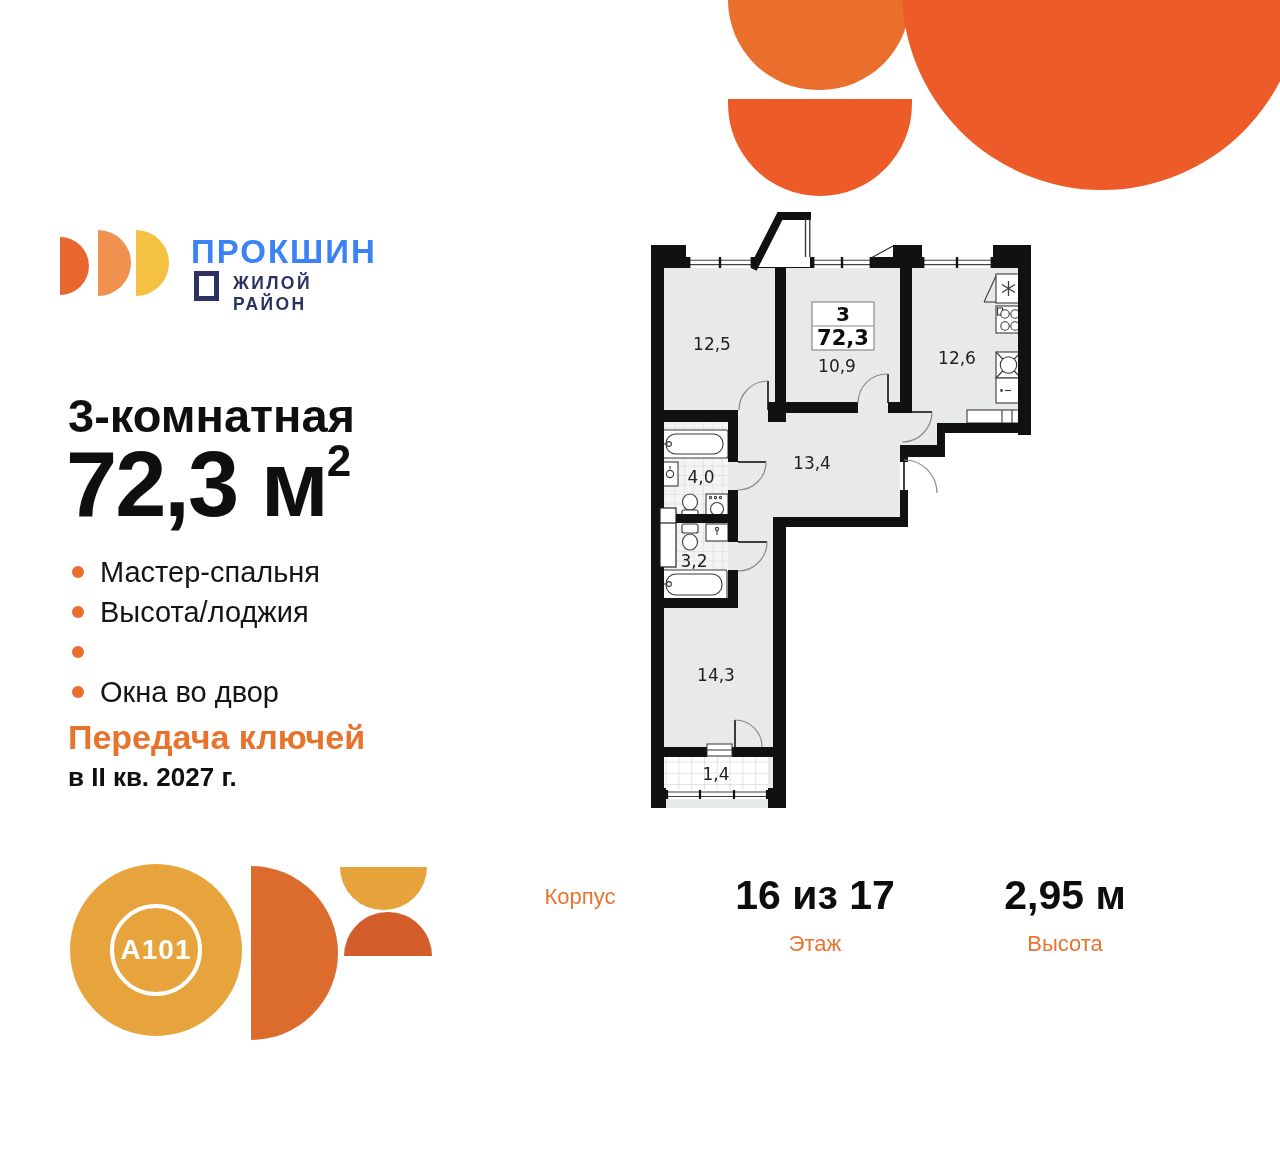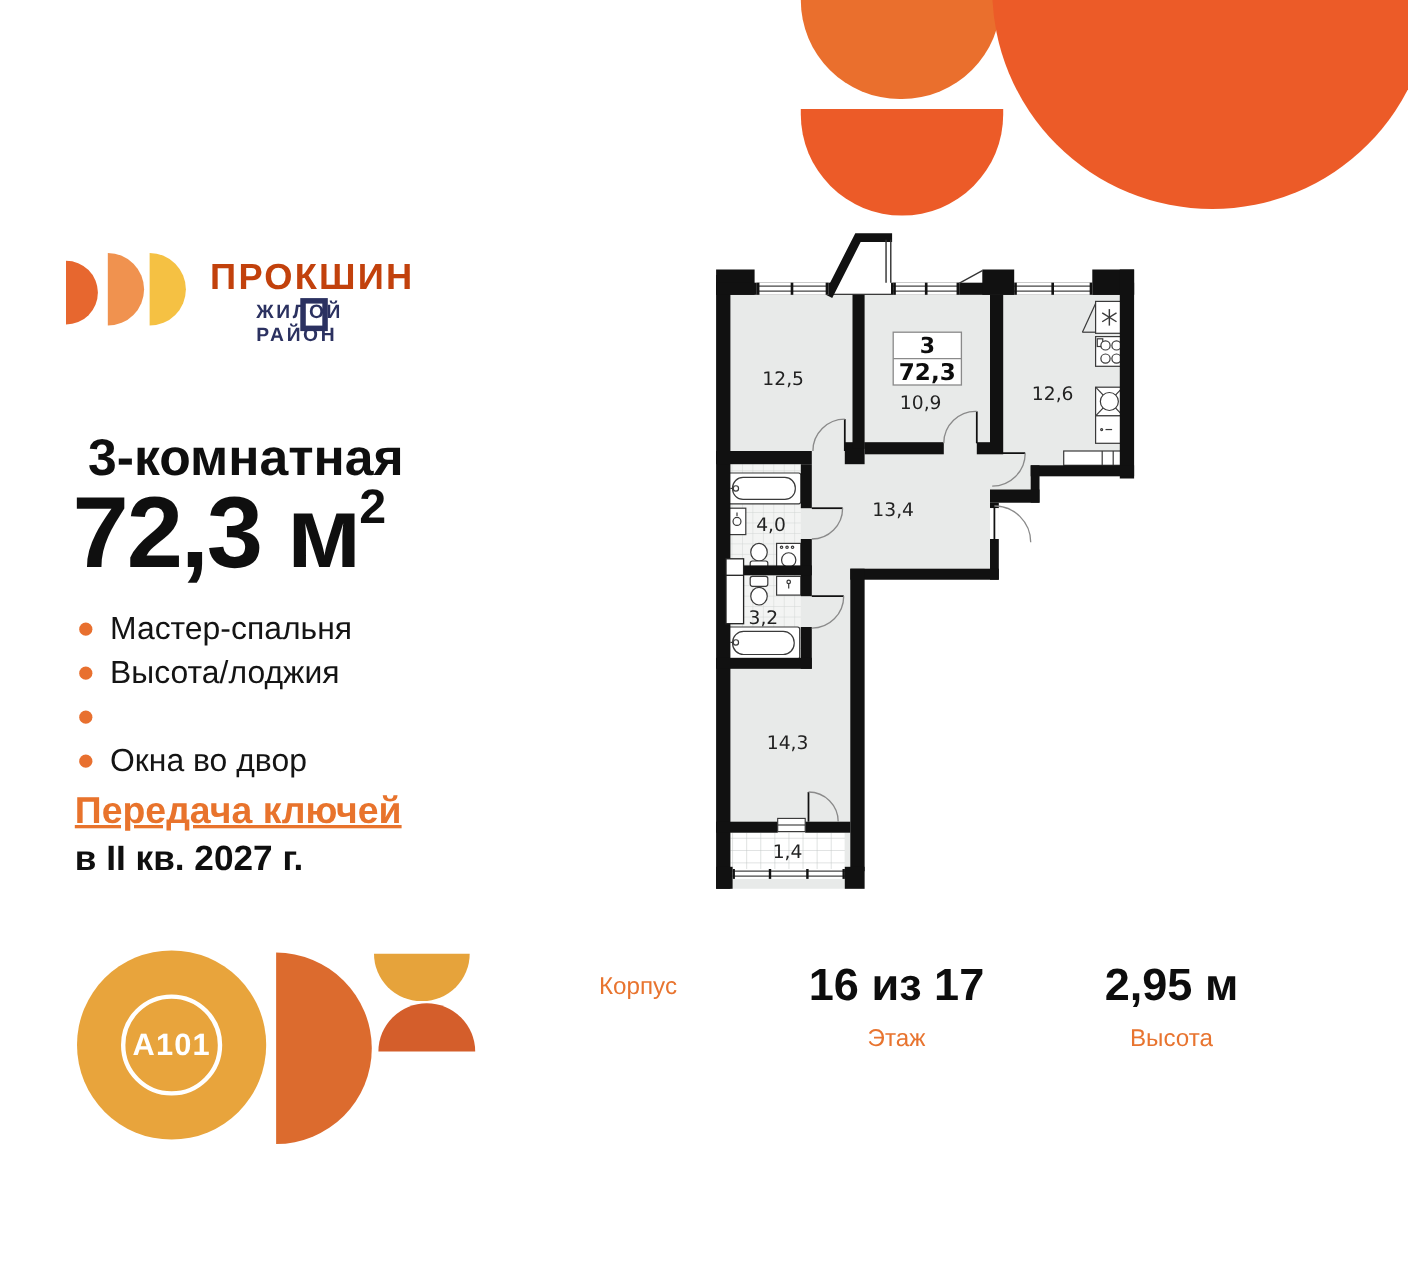--- a/index.html
+++ b/index.html
@@ -7,34 +7,34 @@
        font-family:"Liberation Sans",sans-serif;}
   .abs{position:absolute;}
 
   
   .semi-down{border-radius:0 0 999px 999px;}
   .semi-up{border-radius:999px 999px 0 0;}
   .half-right{border-radius:0 999px 999px 0;}
   .circle{border-radius:50%;}
 
   
-  .wordmark{font-weight:800;font-size:33px;letter-spacing:2px;color:#c2410c;text-align:center;}
+  .wordmark{font-weight:800;font-size:33px;letter-spacing:2px;color:#3b82f6;}
   .wordmark .sq{display:inline-block;width:15px;height:20px;border:5px solid #2B3160;
                 margin-left:3px;}
   .brand-sub{font-weight:700;font-size:17.5px;letter-spacing:2.4px;color:#2B3160;margin-left:40px;}
 
   
   .h-type{font-weight:800;font-size:47px;color:#0f0f0f;}
   .h-area{font-weight:800;font-size:92px;color:#0f0f0f;letter-spacing:-2px;}
   .h-area .sup{font-size:44px;position:relative;top:-40px;letter-spacing:0;}
   .features{list-style:none;margin:0;padding:0;}
   .features li{display:flex;align-items:center;height:40px;font-size:29px;font-weight:500;color:#141414;text-align:center;}
   .features .dot{width:12px;height:12px;border-radius:50%;background:#E8702F;margin-right:16px;flex:0 0 auto;}
   .handover1{font-weight:700;font-size:34px;color:#E8732C;}
-  .handover2{font-weight:800;font-size:32px;color:#0f0f0f;}
+  .handover2{font-weight:800;font-size:26px;color:#0f0f0f;}
 
   
   .a101-ring{border:4px solid #fff;border-radius:50%;display:flex;align-items:center;justify-content:center;}
   .a101-ring span{color:#fff;font-weight:700;font-size:28px;letter-spacing:1px;}
 
   
   .col{position:absolute;top:872px;transform:translateX(-50%);text-align:center;white-space:nowrap;}
   .col .val{font-weight:800;font-size:41px;color:#0d0d0d;}
   .col .lab{margin-top:12px;font-size:22px;font-weight:500;color:#E8742F;}
 
@@ -53,21 +53,21 @@
 <div class="abs" style="left:0;top:0;">
   <div class="abs half-right" style="left:60px;top:237px;width:29px;height:58px;background:#E7672F;"></div>
   <div class="abs half-right" style="left:98px;top:230px;width:33px;height:66px;background:#F0924F;"></div>
   <div class="abs half-right" style="left:136px;top:230px;width:33px;height:66px;background:#F5C143;"></div>
   <div class="abs wordmark" style="left:191px;top:233px;">
     <span>ПРОКШИН</span><span class="sq"></span>
   </div>
   <div class="abs brand-sub" style="left:193px;top:273px;">ЖИЛОЙ РАЙОН</div>
 </div>
 
-<div class="abs h-type" style="left:80px;top:388px;">3-комнатная</div>
+<div class="abs h-type" style="left:68px;top:388px;">3-комнатная</div>
 
 <div class="abs h-area" style="left:66px;top:432px;">
   <span>72,3</span>
   <span>м</span><span class="sup">2</span>
 </div>
 
 <ul class="features abs" style="left:72px;top:552px;">
   <li>
     <span class="dot"></span>
     <span>Мастер-спальня</span>
@@ -78,21 +78,21 @@
     </li>
   <li>
     <span class="dot"></span>
     </li>
   <li>
     <span class="dot"></span>
     <span>Окна во двор</span>
     </li>
 </ul>
 
-<div class="abs handover1" style="left:68px;top:718px;text-decoration:underline;">Передача ключей</div>
+<div class="abs handover1" style="left:68px;top:718px;">Передача ключей</div>
 <div class="abs handover2" style="left:68px;top:762px;">в II кв. 2027 г.</div>
 
 <div class="abs" style="left:0;top:0;">
   <div class="abs circle" style="left:70px;top:864px;width:172px;height:172px;background:#E8A43C;"></div>
   <div class="abs a101-ring" style="left:110px;top:904px;width:84px;height:84px;">
     <span>A101</span>
   </div>
   <div class="abs half-right" style="left:251px;top:866px;width:87px;height:174px;background:#DC6B2E;"></div>
   <div class="abs semi-down" style="left:340px;top:867px;width:87px;height:43px;background:#E6A33B;"></div>
   <div class="abs semi-up" style="left:344px;top:912px;width:88px;height:44px;background:#D45E2B;"></div>

